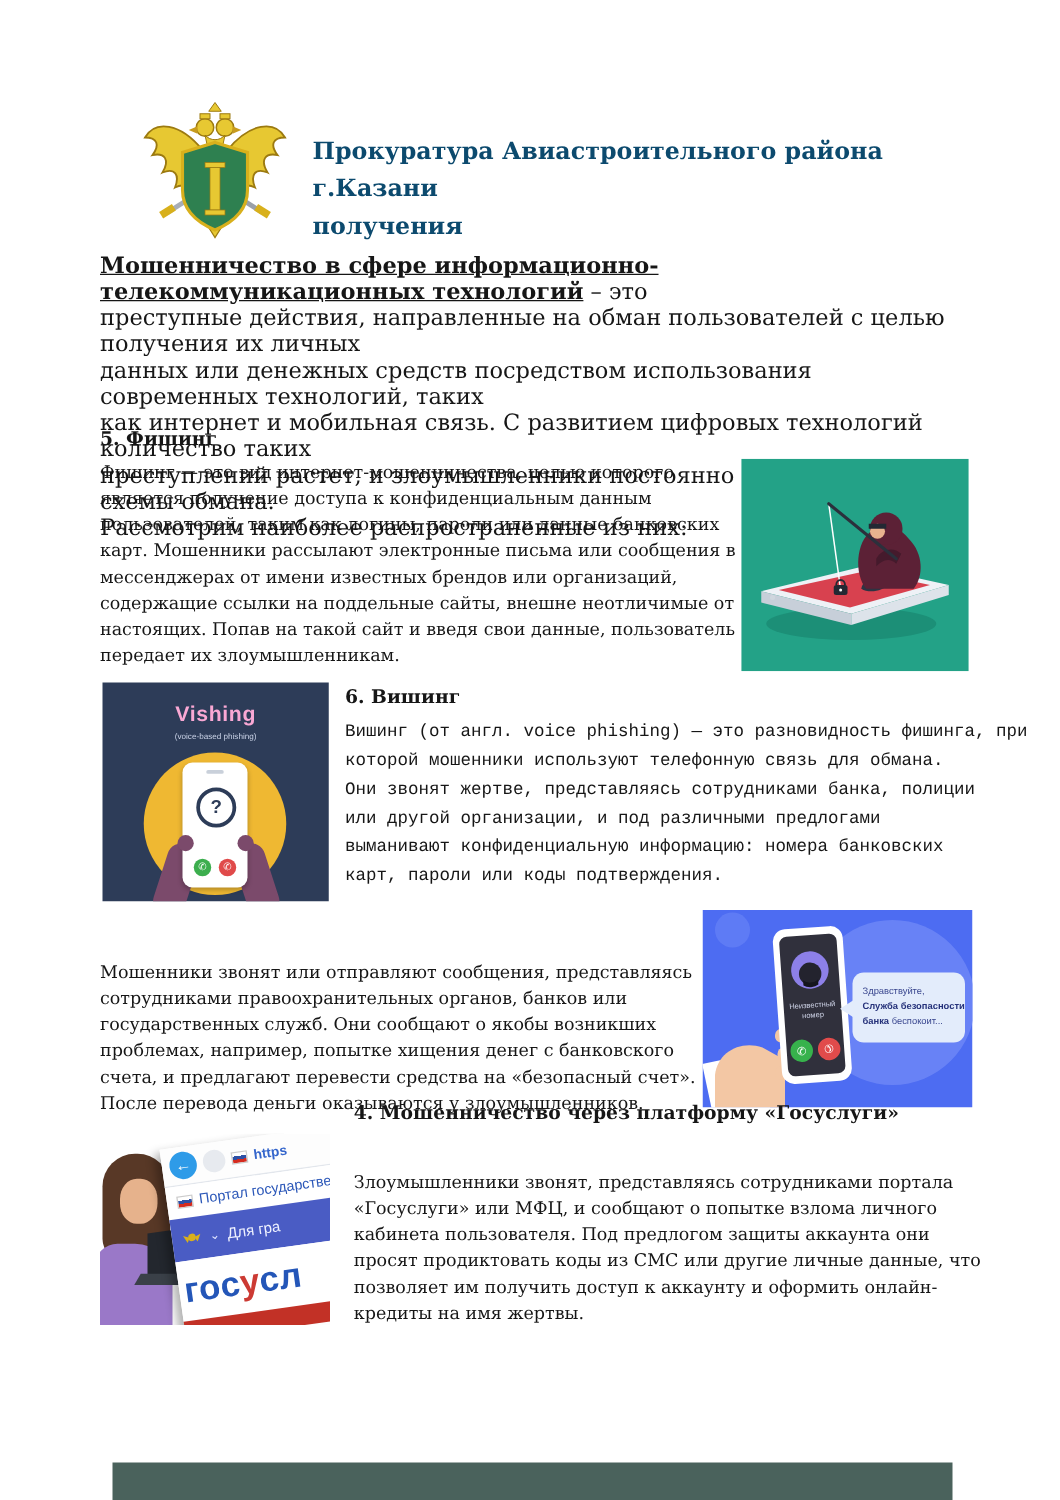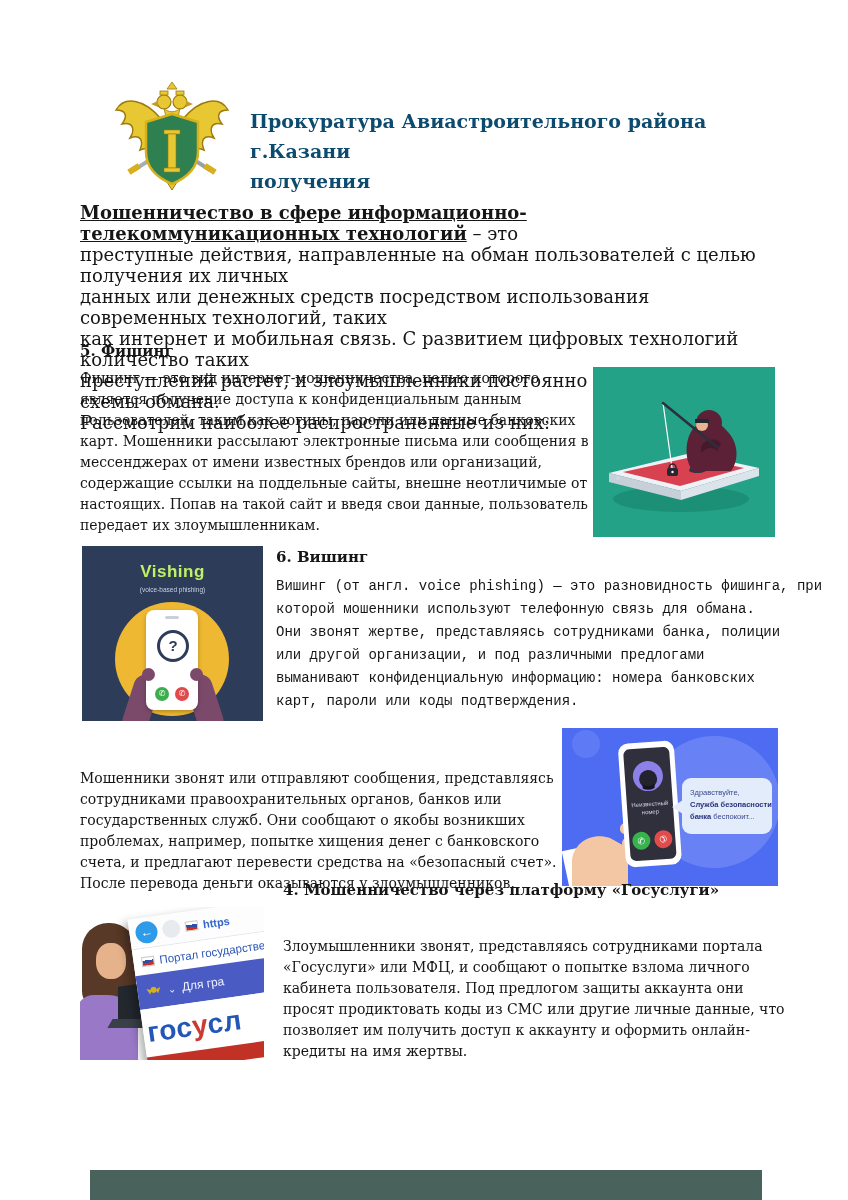--- a/index.html
+++ b/index.html
@@ -26,21 +26,21 @@
   .s3-b{left:80px;top:768px;}
   .s4-h{left:283px;top:880px;}
   .s4-b{left:283px;top:936px;}
   
   .img{overflow:hidden;}
   .img1{left:593px;top:367px;width:182px;height:170px;}
   .img2{left:82px;top:546px;width:181px;height:175px;background:#2d3c58;font-family:"Liberation Sans","DejaVu Sans",sans-serif;}
   .img3{left:562px;top:728px;width:216px;height:158px;}
   .img4{left:80px;top:907px;width:184px;height:153px;background:#fff;font-family:"Liberation Sans","DejaVu Sans",sans-serif;}
   
-  .v-title{position:absolute;left:0;top:16px;width:100%;text-align:center;color:#bef264;font-weight:bold;font-size:17px;letter-spacing:.5px;}
+  .v-title{position:absolute;left:0;top:16px;width:100%;text-align:center;color:#f9a8d4;font-weight:bold;font-size:17px;letter-spacing:.5px;}
   .v-sub{position:absolute;left:0;top:40px;width:100%;text-align:center;color:#c9d2e6;font-size:6.5px;}
   .v-circle{position:absolute;left:33px;top:56px;width:114px;height:114px;border-radius:50%;background:#efb832;}
   .v-hand{position:absolute;width:26px;height:60px;background:#7b4a6b;border-radius:12px;}
   .v-hand.l{left:46px;top:128px;transform:rotate(18deg);}
   .v-hand.r{left:110px;top:128px;transform:rotate(-18deg);}
   .v-phone{position:absolute;left:64px;top:64px;width:52px;height:100px;background:#fff;border-radius:8px;box-shadow:0 2px 4px rgba(0,0,0,.25);}
   .v-notch{position:absolute;left:19px;top:6px;width:14px;height:3px;border-radius:2px;background:#c9d0da;}
   .v-avatar{position:absolute;left:11px;top:20px;width:26px;height:26px;border:3px solid #2d3c58;border-radius:50%;
     text-align:center;line-height:26px;font-weight:bold;font-size:15px;color:#2d3c58;}
   .v-btn{position:absolute;bottom:9px;width:14px;height:14px;border-radius:50%;color:#fff;font-size:8px;line-height:14px;text-align:center;}

